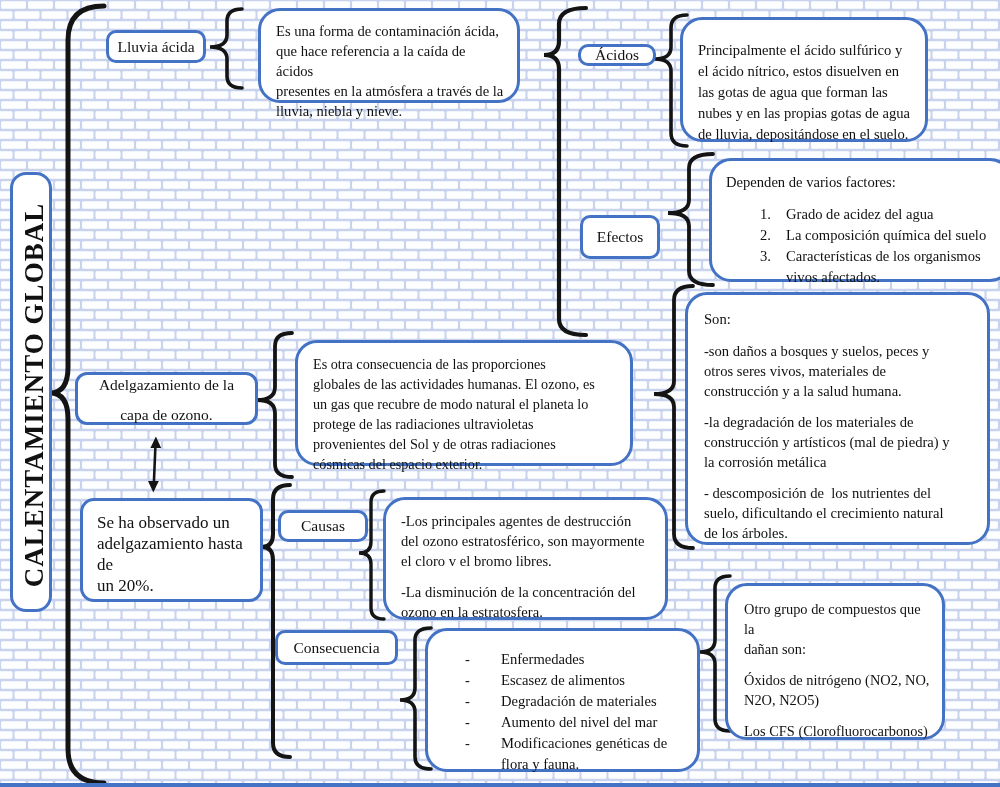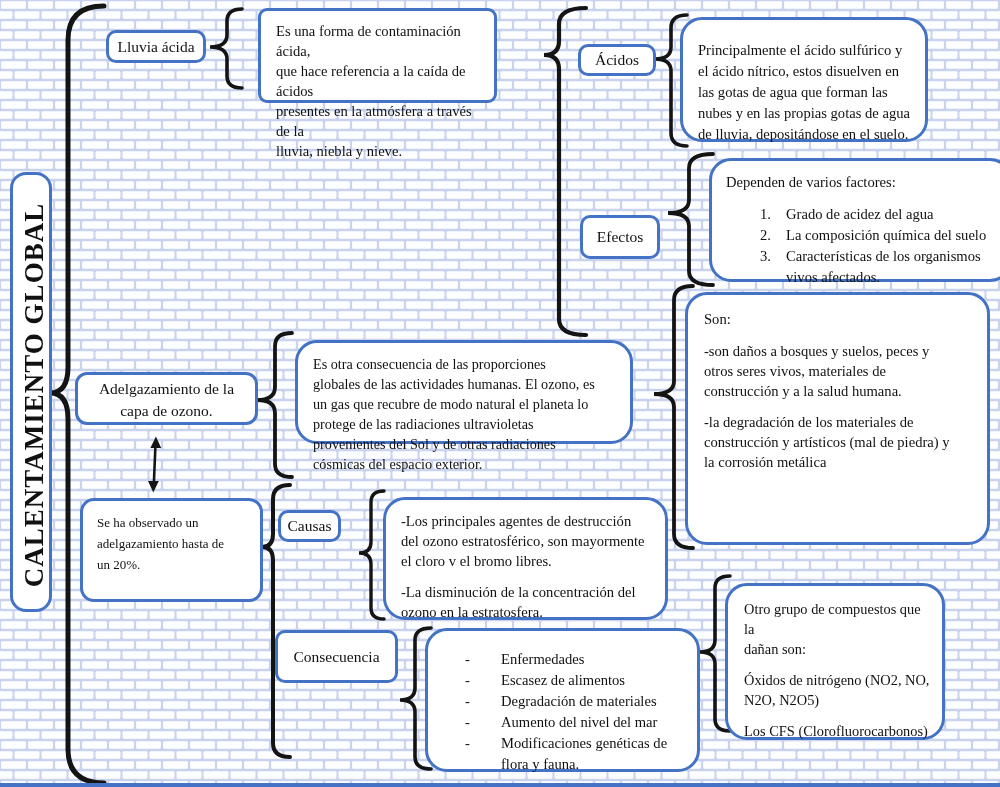--- a/index.html
+++ b/index.html
@@ -30,32 +30,32 @@
   .dash-list{padding-left:22px;padding-top:2px;}
   .dash-list .li .marker{flex:0 0 36px;}
   
   #title-box{left:10px;top:172px;width:42px;height:440px;border-radius:16px;border-width:3.5px;}
   #title-text{
     position:absolute;left:-199px;top:199px;width:440px;height:42px;
     transform:rotate(-90deg);text-align:center;line-height:42px;
     font-weight:bold;font-size:27px;letter-spacing:1px;white-space:nowrap;
   }
   #lluvia-box{left:106px;top:30px;width:100px;height:33px;}
-  #desc1-box{left:258px;top:8px;width:239px;height:95px;border-radius:9px;}
-  #acidos-box{left:578px;top:44px;width:78px;height:32px;}
+  #desc1-box{left:258px;top:8px;width:262px;height:95px;}
+  #acidos-box{left:578px;top:44px;width:78px;height:22px;}
   #desc2-box{left:680px;top:17px;width:248px;height:125px;line-height:21px;padding-top:20px;}
   #efectos-box{left:580px;top:215px;width:80px;height:44px;}
   #desc3-box{left:690px;top:158px;width:303px;height:124px;padding:11px 10px 6px 14px;margin-left:19px;}
   #son-box{left:685px;top:292px;width:305px;height:253px;padding:14px 12px 4px 16px;line-height:20px;}
-  #adelg-box{left:75px;top:372px;width:183px;height:53px;border-radius:12px;line-height:22px;padding-top:2px;}
-  #desc4-box{left:295px;top:340px;width:338px;height:104px;font-size:14.2px;padding-top:11px;}
-  #seha-box{left:80px;top:498px;width:183px;height:104px;border-radius:14px;font-size:13px;line-height:21px;padding:11px 10px 0 14px;}
-  #causas-box{left:278px;top:510px;width:63px;height:32px;}
+  #adelg-box{left:75px;top:372px;width:183px;height:53px;border-radius:12px;line-height:30px;padding-top:2px;}
+  #desc4-box{left:295px;top:340px;width:338px;height:126px;font-size:14.2px;padding-top:11px;}
+  #seha-box{left:80px;top:498px;width:183px;height:104px;border-radius:14px;font-size:17px;line-height:21px;padding:11px 10px 0 14px;}
+  #causas-box{left:278px;top:510px;width:90px;height:32px;}
   #desc5-box{left:383px;top:497px;width:285px;height:123px;padding-top:11px;}
-  #consec-box{left:275px;top:630px;width:123px;height:53px;}
+  #consec-box{left:275px;top:630px;width:123px;height:35px;}
   #desc6-box{left:425px;top:628px;width:275px;height:144px;padding-top:16px;}
   #desc7-box{left:725px;top:583px;width:220px;height:157px;font-size:14.4px;padding-top:13px;padding-left:16px;}
   #bottom-line{position:absolute;left:0;top:783px;width:1000px;height:4px;z-index:3;background:var(--blue,#4472c4);}
 </style>
 </head>
 <body>
 
 <svg id="bg-svg" width="1000" height="787">
   <defs>
     <pattern id="brick" width="27" height="20" patternUnits="userSpaceOnUse">
@@ -135,20 +135,23 @@
 
 <div class="box desc-box" id="son-box">
   <div class="intro">Son:</div>
   <div>
       <div class="para">-son daños a bosques y suelos, peces y
 otros seres vivos, materiales de
 construcción y a la salud humana.</div>
       <div class="para">-la degradación de los materiales de
 construcción y artísticos (mal de piedra) y
 la corrosión metálica</div>
+      <div class="para">- descomposición de  los nutrientes del
+suelo, dificultando el crecimiento natural
+de los árboles.</div>
     </div>
 </div>
 
 <div class="box label-box pre" id="adelg-box">
   <span class="pre">Adelgazamiento de la
 capa de ozono.</span>
 </div>
 <div class="box desc-box pre" id="desc4-box">Es otra consecuencia de las proporciones
 globales de las actividades humanas. El ozono, es
 un gas que recubre de modo natural el planeta lo

